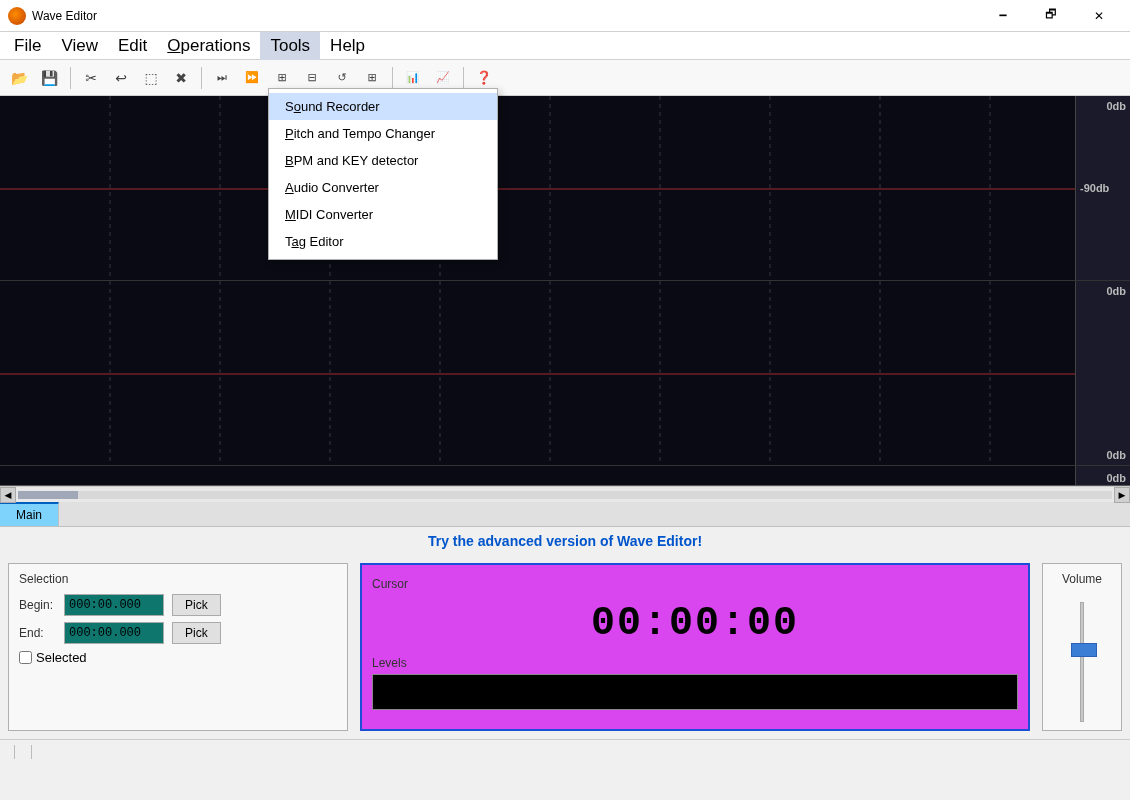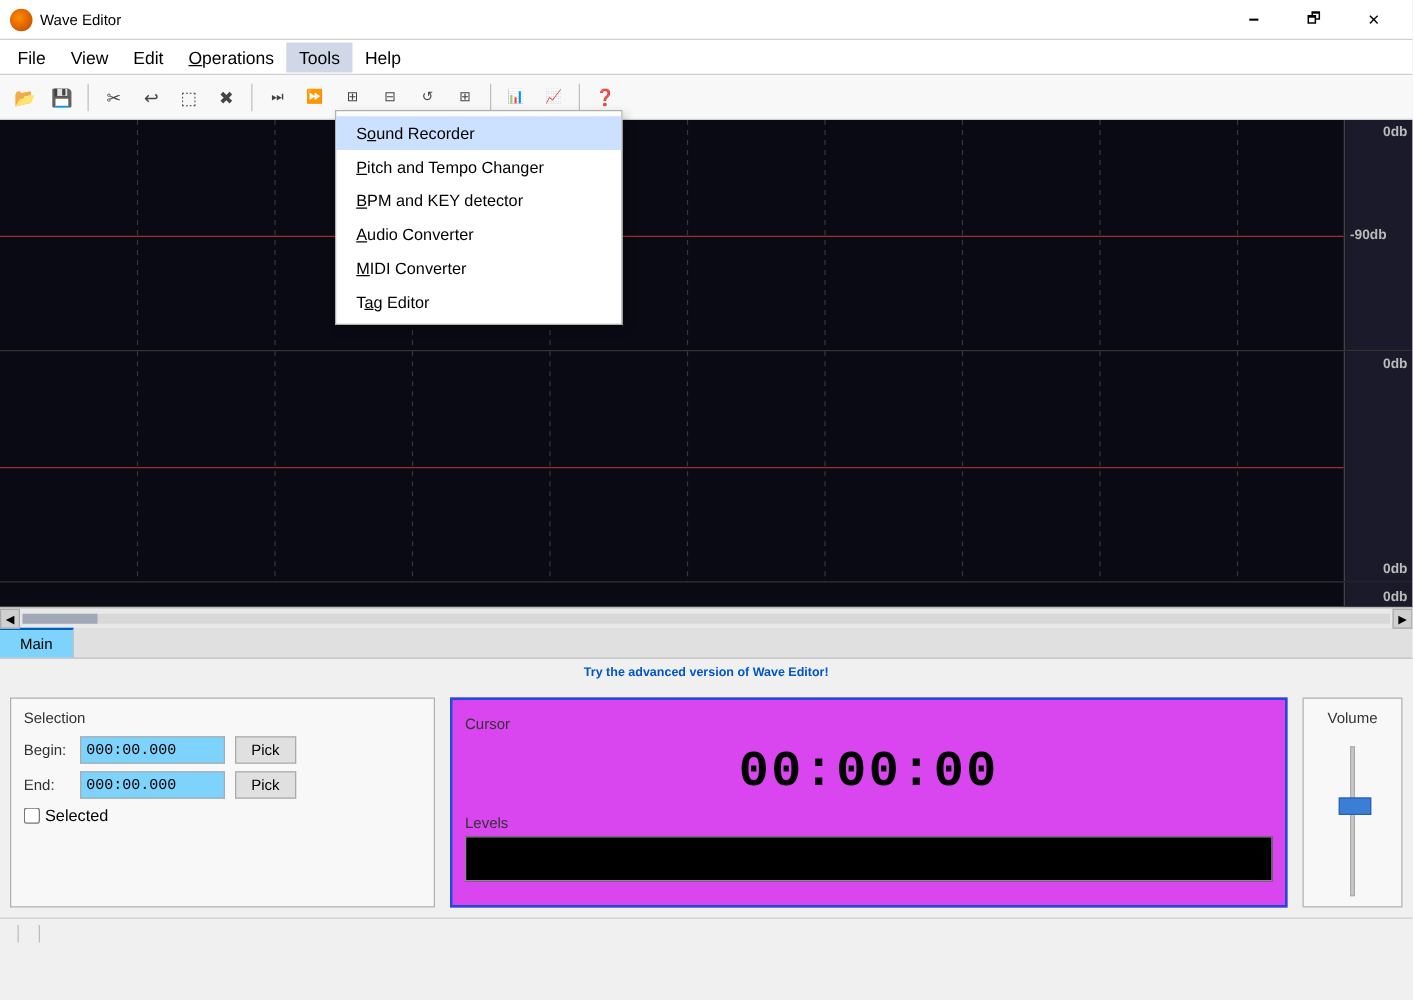--- a/index.html
+++ b/index.html
@@ -57,21 +57,21 @@
       display: flex;
       align-items: center;
       background: #ffffff;
       height: 28px;
       padding: 0 4px;
       border-bottom: 1px solid #d0d0d0;
     }
     .menu-item {
       padding: 4px 10px;
       cursor: pointer;
-      font-size: 14px;
+      font-size: 17px;
       color: #000;
       position: relative;
     }
     .menu-item.active { background: #d0d8e8; }
 
     
     #toolbar {
       display: flex;
       align-items: center;
       background: #f8f8f8;
@@ -164,21 +164,21 @@
       border-right: 1px solid #c0c0c0;
     }
     .tab.active {
       background: #7dd3fc;
       border-top: 2px solid #0060c0;
     }
 
     #promo-bar {
       text-align: center;
       padding: 6px;
-      font-size: 10px;
+      font-size: 14px;
       font-weight: bold;
       color: #0055cc;
     }
 
     #controls-area {
       display: flex;
       padding: 8px;
       gap: 12px;
       height: calc(100% - 60px);
     }
@@ -199,24 +199,24 @@
       display: flex;
       align-items: center;
       margin-bottom: 6px;
     }
     .field-label {
       width: 45px;
       font-size: 12px;
       color: #333;
     }
     .field-input {
-      width: 116px;
+      width: 100px;
       height: 22px;
       border: 1px solid #aaa;
-      background: #7dd3fc;
+      background: #0f766e;
       font-size: 12px;
       padding: 2px 4px;
       font-family: 'Courier New', monospace;
     }
     .field-btn {
       margin-left: 8px;
       height: 22px;
       padding: 0 12px;
       font-size: 12px;
       background: #e0e0e0;

